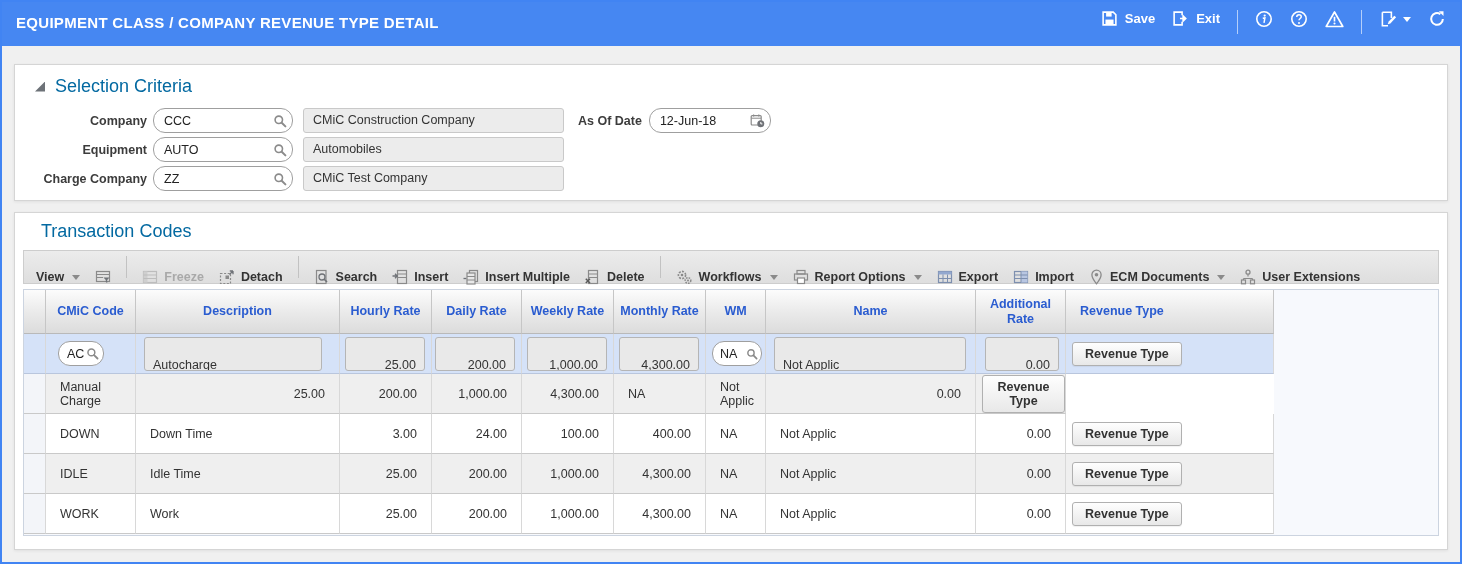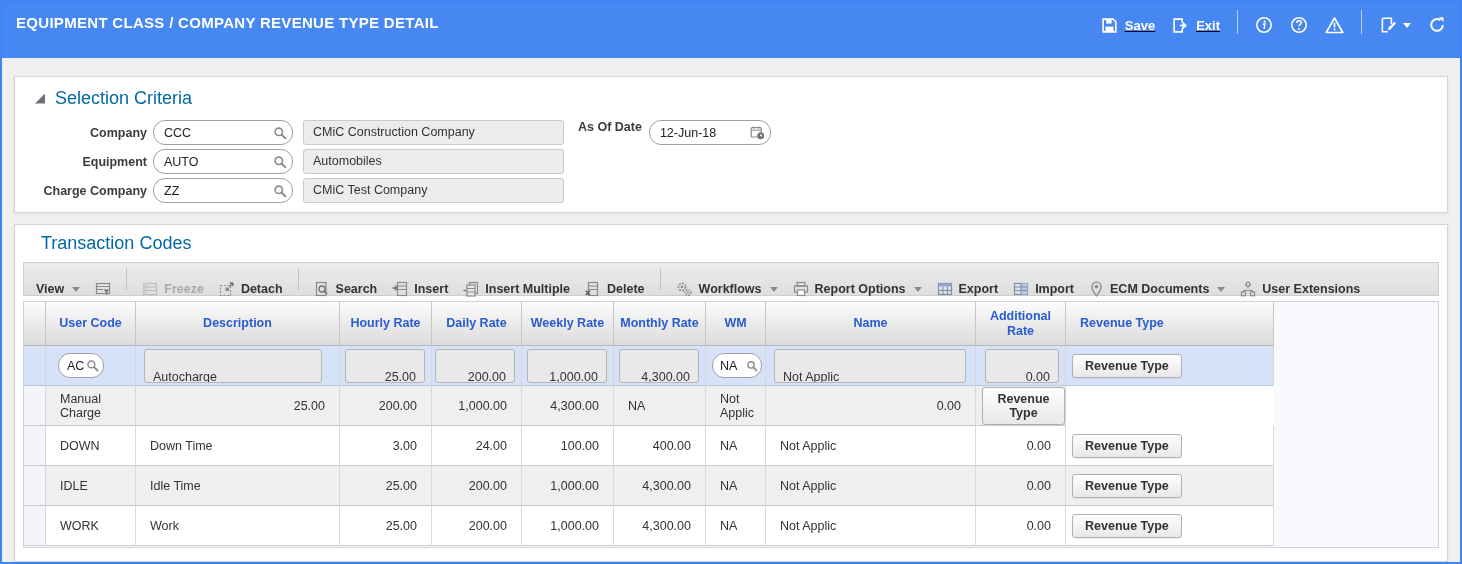--- a/index.html
+++ b/index.html
@@ -1,43 +1,43 @@
 <!DOCTYPE html>
 <html><head>
 <meta charset="utf-8">
 <style>
   html,body{margin:0;padding:0;background:#dfe3e8;}
   .app{position:relative;width:1462px;height:564px;box-sizing:border-box;border:2px solid #4184f3;
        background:#f0f0f0;font-family:"Liberation Sans",sans-serif;overflow:hidden;}
 
   
-  .titlebar{height:40px;background:#4687f2;display:flex;align-items:center;justify-content:space-between;padding:0 14px 16px 14px;}
+  .titlebar{height:40px;background:#4687f2;display:flex;align-items:center;justify-content:space-between;padding:0 14px 4px 14px;}
   .tb-title{color:#fff;font-size:15px;font-weight:bold;letter-spacing:.3px;}
-  .tb-actions{display:flex;align-items:flex-end;gap:17px;text-decoration:underline;}
+  .tb-actions{display:flex;align-items:flex-start;gap:17px;}
   .tb-btn{display:flex;align-items:center;gap:7px;color:#fff;font-size:13px;font-weight:bold;cursor:pointer;}
   .tb-iconbtn{display:flex;align-items:center;cursor:pointer;gap:5px;}
   .tb-sep{width:1px;height:24px;background:rgba(255,255,255,.6);}
 
   
   .panel{background:#fff;border:1px solid #d5d5d5;margin:0 12px;box-shadow:0 1px 3px rgba(0,0,0,.07);box-sizing:border-box;}
   #sc-panel{margin-top:18px;height:137px;}
   #tc-panel{margin-top:11px;height:338px;}
   .panel-title{color:#0369a1;font-size:18px;}
 
   
   .sc-header{display:flex;align-items:center;gap:10px;padding:11px 0 9px 20px;}
   .disclosure{width:10px;height:10px;background:#6d7278;clip-path:polygon(100% 0,100% 100%,0 100%);cursor:pointer;}
   .sc-row{display:flex;align-items:center;height:29px;padding-left:12px;}
   .sc-label{width:120px;text-align:right;font-size:12.5px;font-weight:bold;color:#3c3c3c;margin-right:6px;white-space:nowrap;}
   .lov{display:flex;align-items:center;background:#fff;border:1px solid #9f9f9f;border-radius:12px;height:25px;box-sizing:border-box;padding:0 5px 0 8px;}
   .lov input{border:0;outline:0;flex:1;min-width:0;font-family:"Liberation Sans",sans-serif;font-size:12.5px;color:#222;background:transparent;}
   .sc-lov{width:140px;}
   .ro-field{background:#ececec;border:1px solid #c9c9c9;border-radius:3px;height:25px;line-height:23px;box-sizing:border-box;padding:0 9px;font-size:12.5px;color:#333;overflow:hidden;white-space:nowrap;}
   .sc-name{width:261px;margin-left:10px;}
-  .asof{display:flex;margin-left:14px;}
+  .asof{display:flex;align-items:center;margin-left:14px;}
   .asof .sc-label{width:auto;margin-right:7px;}
   .date-lov{width:122px;}
   .mag{display:flex;cursor:pointer;}
 
   
   .tc-title{padding:8px 0 8px 26px;}
   .toolbar{margin:0 8px;height:34px;background:linear-gradient(#ececec,#dedede);border:1px solid #cdcdcd;
            display:flex;align-items:center;padding:0 12px;gap:15px;box-sizing:border-box;}
   .tbar-item{display:flex;align-items:center;gap:6px;font-size:12.5px;color:#333;font-weight:bold;cursor:pointer;white-space:nowrap;margin-top:20px;}
   .tbar-item.disabled{color:#a9a9a9;cursor:default;}
@@ -361,21 +361,21 @@
             </svg>
         </span>
         <span>User Extensions</span>
       </div>
     </div>
 
     <div class="grid-area">
 
       <div class="trow ghead-row">
         <div class="gcell"></div>
-        <div class="gcell">User Code</div>
+        <div class="gcell">CMiC Code</div>
         <div class="gcell">Description</div>
         <div class="gcell">Hourly Rate</div>
         <div class="gcell">Daily Rate</div>
         <div class="gcell">Weekly Rate</div>
         <div class="gcell">Monthly Rate</div>
         <div class="gcell">WM</div>
         <div class="gcell">Name</div>
         <div class="gcell">Additional Rate</div>
         <div class="gcell left">Revenue Type</div>
       </div>

